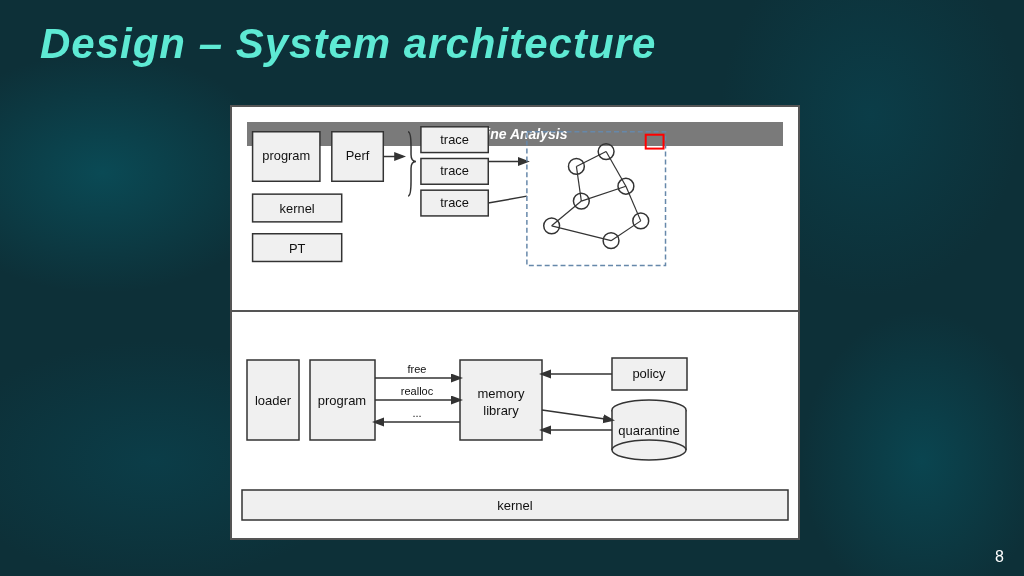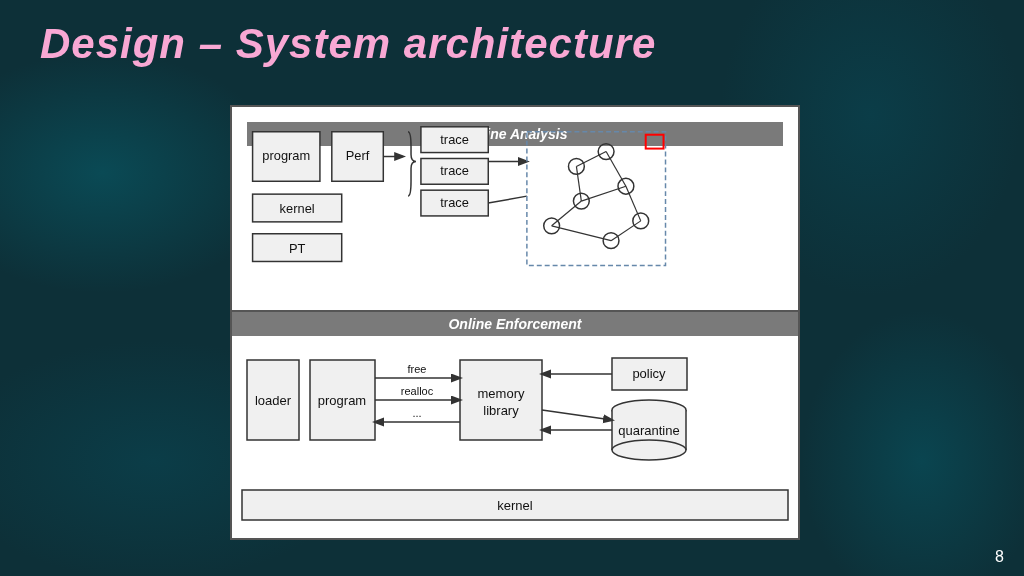--- a/index.html
+++ b/index.html
@@ -18,21 +18,21 @@
       position: relative;
     }
 
     .slide-title {
       position: absolute;
       top: 20px;
       left: 40px;
       font-family: 'Arial Black', Impact, sans-serif;
       font-size: 42px;
       font-weight: 900;
-      color: #f9a8d4;
+      color: #5eead4;
       font-style: italic;
       letter-spacing: 1px;
     }
 
     .diagram-container {
       position: absolute;
       top: 105px;
       left: 230px;
       width: 570px;
       height: 435px;
@@ -149,21 +149,20 @@
           <path d="M0,0 L0,6 L8,3 z" fill="#333"></path>
         </marker>
         <marker id="arrow-rev" markerWidth="8" markerHeight="8" refX="2" refY="3" orient="auto">
           <path d="M8,0 L8,6 L0,3 z" fill="#333"></path>
         </marker>
       </defs>
     </svg>
   </div>
 
   <div class="online-section" style="position:relative; height:230px;">
-    <div class="section-header">Online Enforcement</div>
 
     <svg style="position:absolute;top:18px;left:0;width:100%;height:210px;overflow:visible;" viewBox="0 0 566 210" xmlns="http://www.w3.org/2000/svg">
 
       <defs>
         <marker id="arrow2" markerWidth="8" markerHeight="8" refX="6" refY="3" orient="auto">
           <path d="M0,0 L0,6 L8,3 z" fill="#333"></path>
         </marker>
         <marker id="arrow2-rev" markerWidth="8" markerHeight="8" refX="2" refY="3" orient="auto">
           <path d="M8,0 L8,6 L0,3 z" fill="#333"></path>
         </marker>

